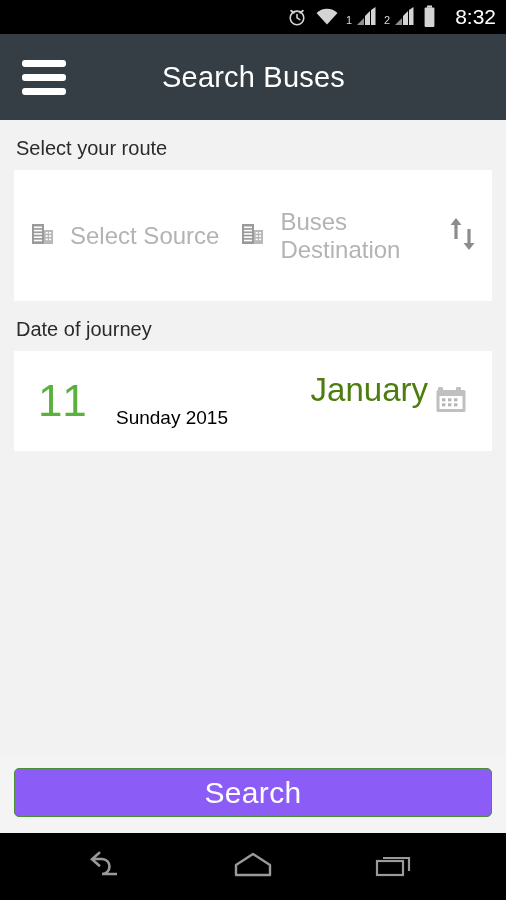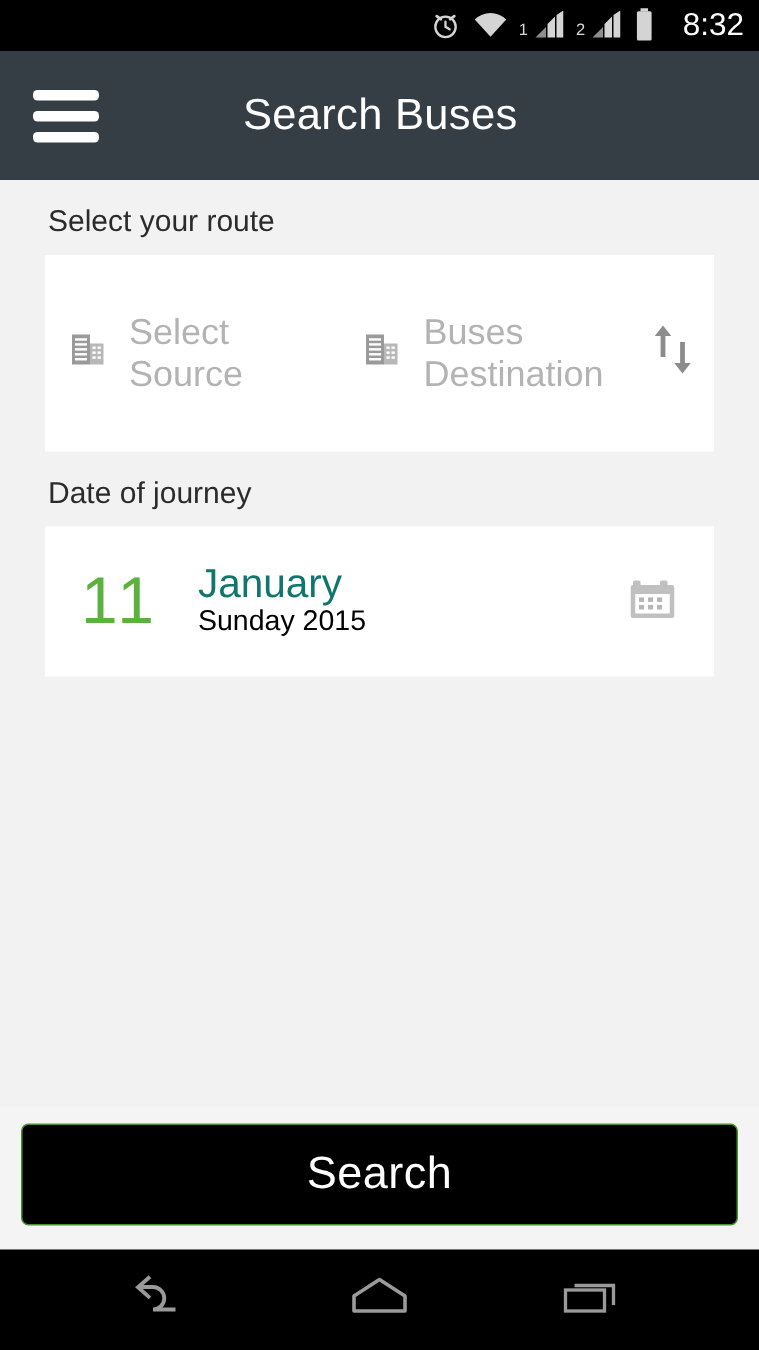--- a/index.html
+++ b/index.html
@@ -88,21 +88,21 @@
     font-weight: normal;
     letter-spacing: 0.2px;
     pointer-events: none;
   }
 
   
   .content {
     flex: 1 1 auto;
     position: relative;
     background: #f2f2f2;
-    padding: 0 30px;
+    padding: 0 14px;
     overflow: hidden;
   }
 
   .section-label {
     font-size: 20px;
     color: #2b2b2b;
     padding: 17px 2px 10px 2px;
   }
 
   .card {
@@ -163,23 +163,24 @@
     min-width: 72px;
   }
   .date-text {
     flex: 1 1 auto;
     display: flex;
     flex-direction: column;
     justify-content: center;
     padding-left: 6px;
   }
   .date-month {
-    font-size: 27px;
-    color: #0f766e;
+    font-size: 33px;
+    color: #4d7c0f;
     line-height: 1.02;
+    text-align: right;
   }
   .date-sub {
     font-size: 19px;
     color: #000000;
     line-height: 1.15;
   }
   .cal-btn {
     display: flex;
     align-items: center;
     justify-content: center;
@@ -189,22 +190,22 @@
 
   
   .footer {
     flex: 0 0 auto;
     background: #f4f4f4;
     padding: 11px 14px 16px 14px;
   }
   .search-btn {
     display: block;
     width: 100%;
-    height: 68px;
-    background: #000000;
+    height: 49px;
+    background: #8b5cf6;
     border: 1px solid #4a8f33;
     border-radius: 5px;
     color: #ffffff;
     font-family: "Liberation Sans", sans-serif;
     font-size: 30px;
     letter-spacing: 0.3px;
     cursor: pointer;
   }
 
   

